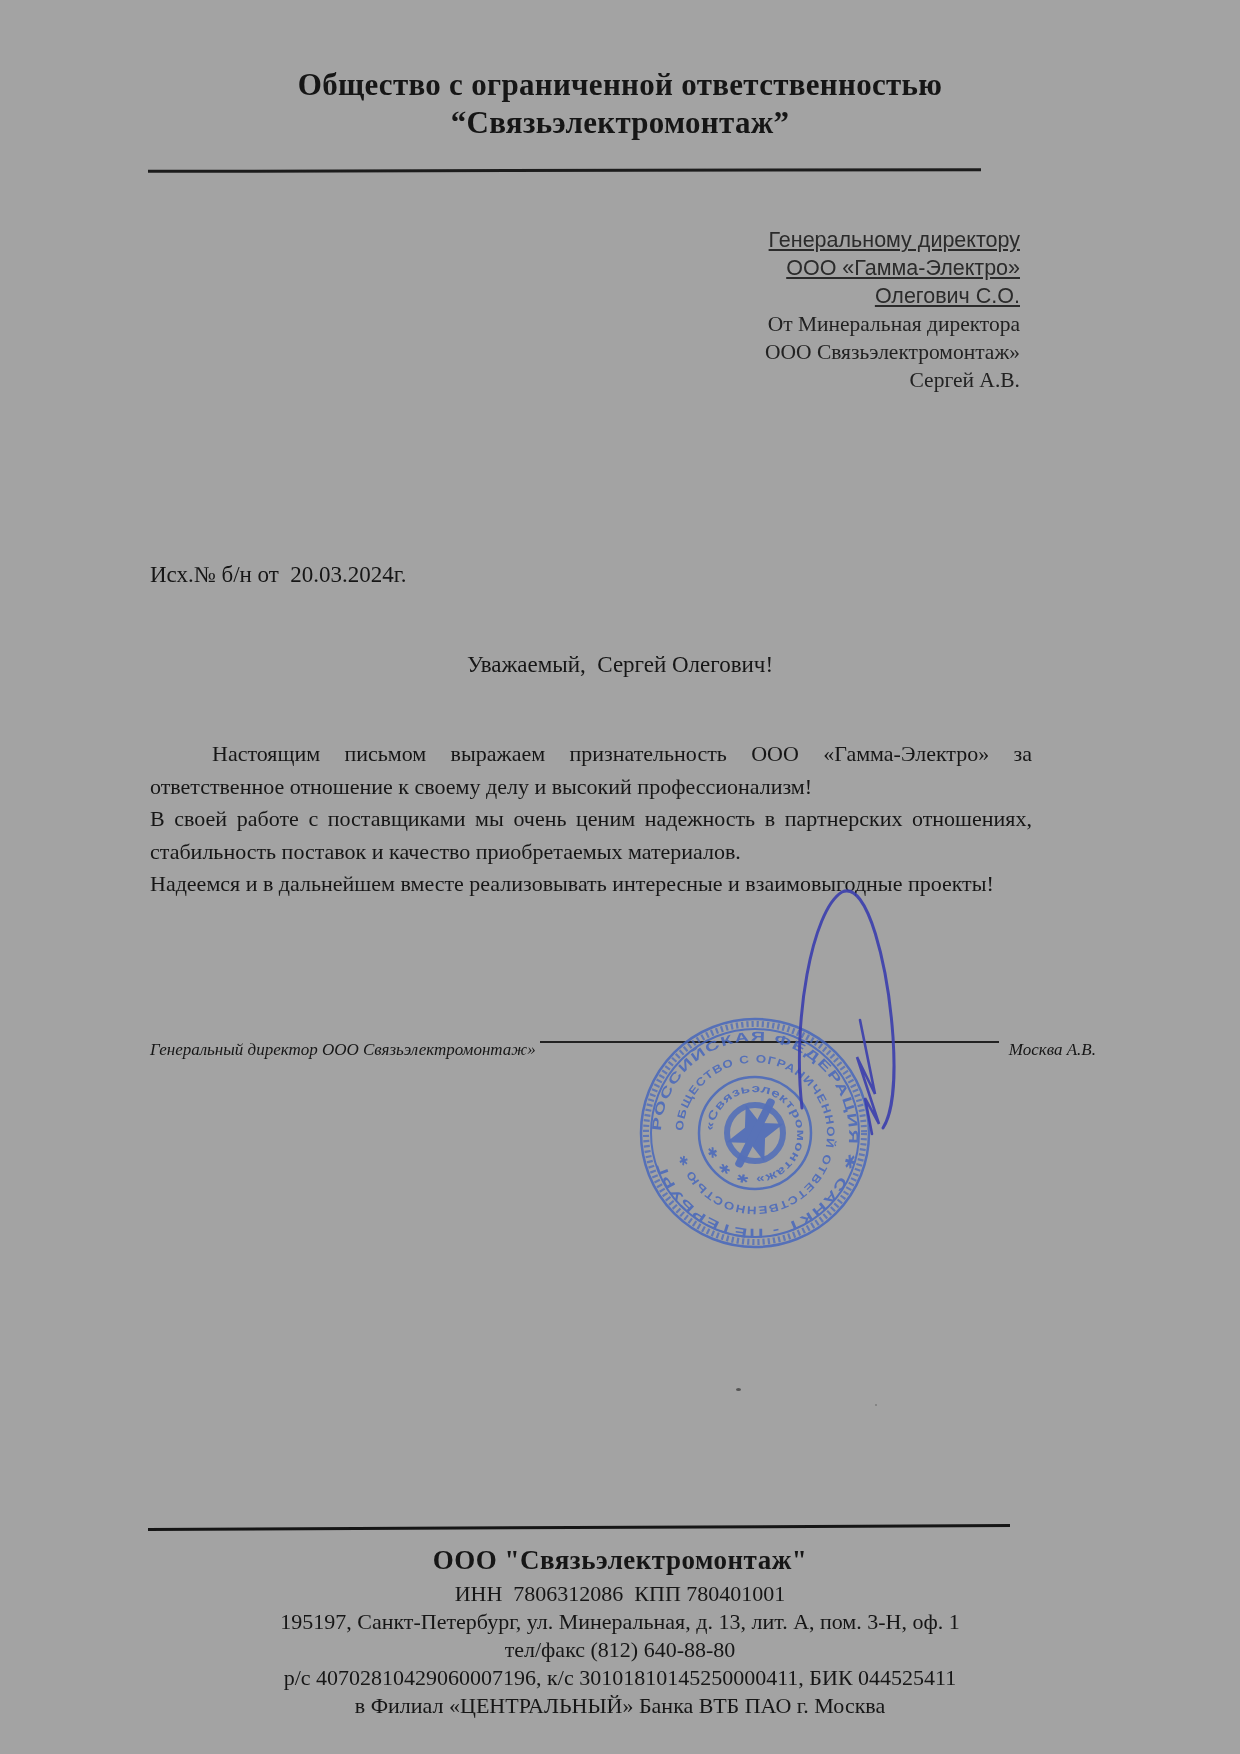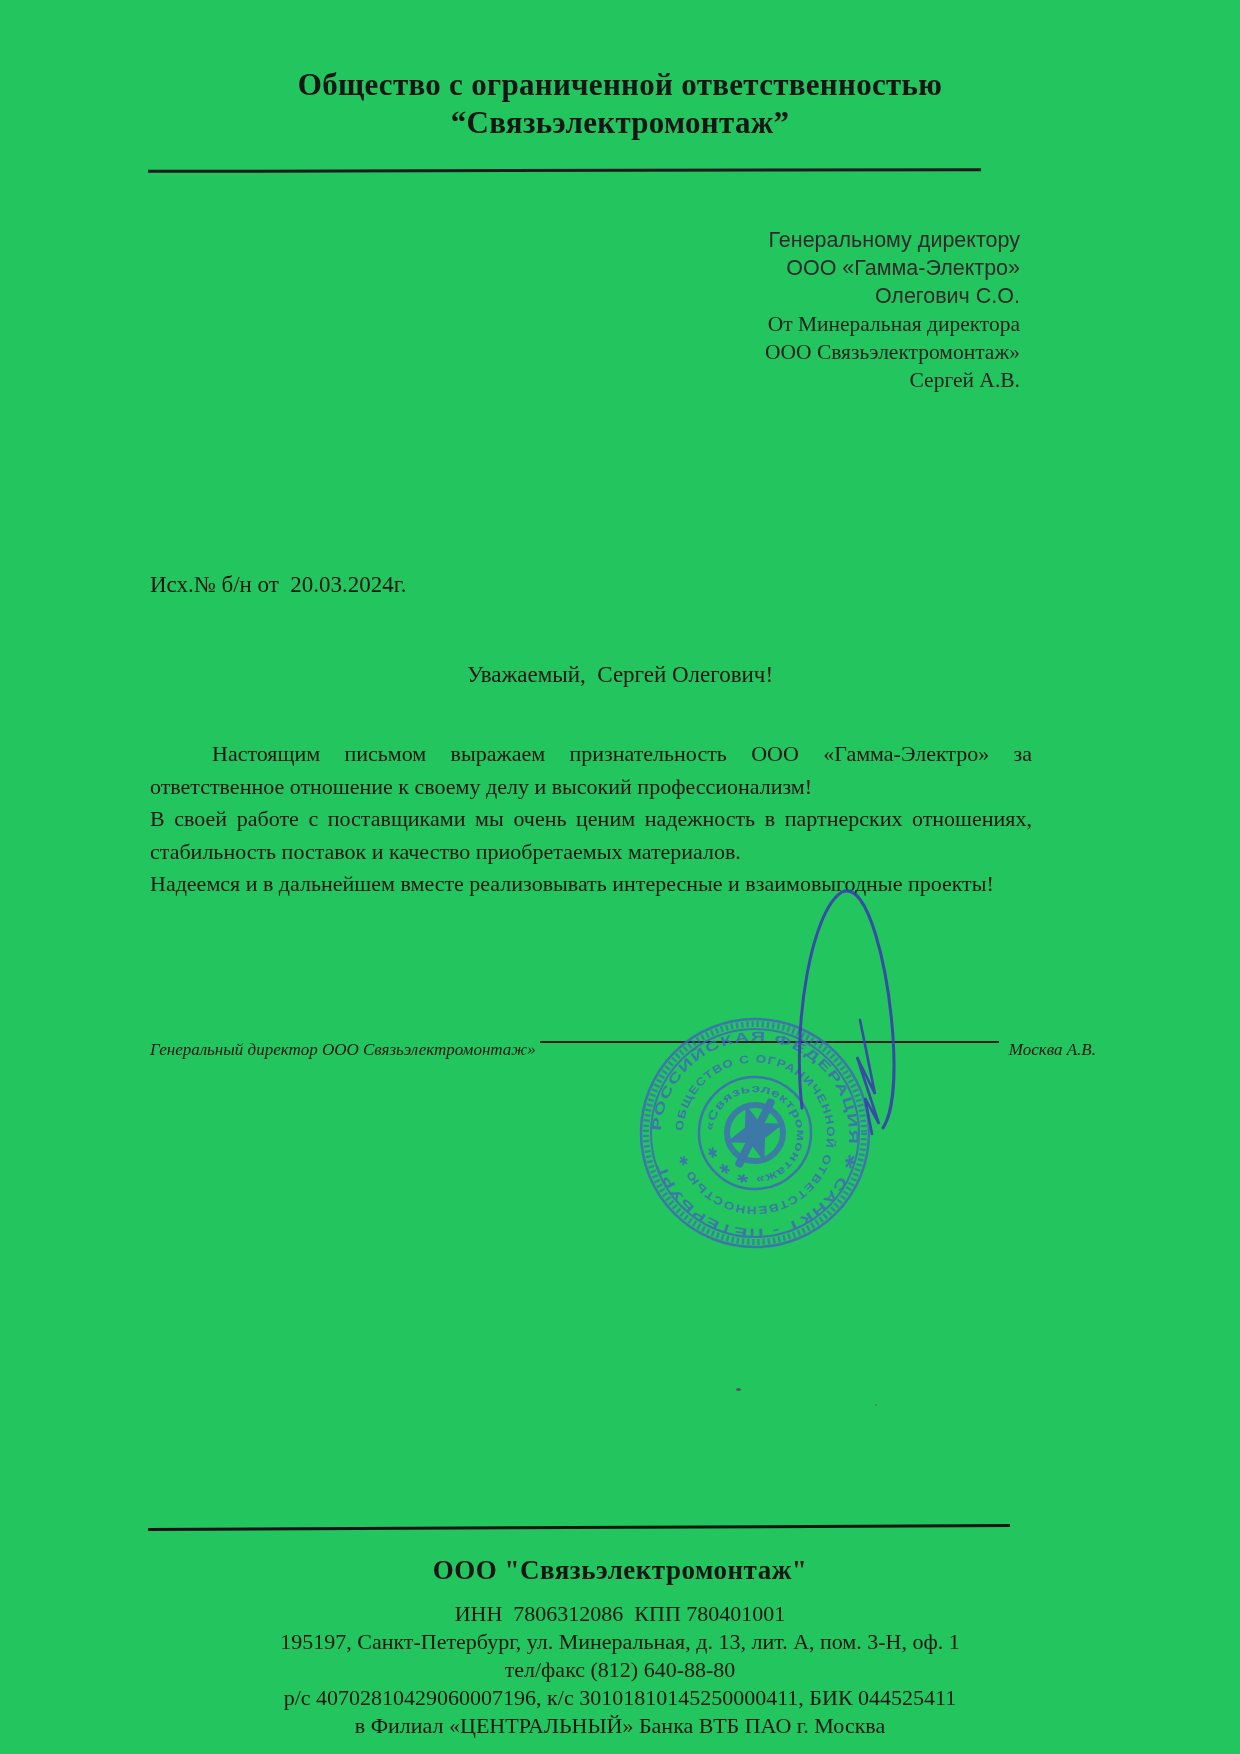--- a/index.html
+++ b/index.html
@@ -1,44 +1,44 @@
 <!DOCTYPE html>
 <html lang="ru"><head>
 <meta charset="utf-8">
 <style>
   html,body{margin:0;padding:0;background:#e8e8e8;}
   .page{
     position:relative;
     width:1240px;height:1754px;
     margin:0 auto;
-    background:#22c55e;
+    background:#a3a3a3;
     overflow:hidden;
     color:#161616;
     font-family:"Liberation Serif","DejaVu Serif",serif;
   }
-  .keep-space{white-space:pre-wrap;margin-top:10px;}
+  .keep-space{white-space:pre-wrap;}
 
   
   .org-title{
     position:absolute;top:66px;left:120px;width:1000px;
     text-align:center;font-weight:bold;
     font-size:31px;line-height:38px;
     letter-spacing:0.3px;
   }
   .header-rule{
     position:absolute;top:169px;left:148px;width:833px;height:3px;
     background:#1c1c1c;transform:rotate(-0.12deg);
   }
 
   
   .recipient{
     position:absolute;top:226px;right:220px;
     text-align:right;font-size:21.5px;line-height:28px;
   }
-  .recipient .sans{font-family:"Liberation Sans","DejaVu Sans",sans-serif;color:#2b2b2b;}
+  .recipient .sans{font-family:"Liberation Sans","DejaVu Sans",sans-serif;color:#2b2b2b;text-decoration:underline;}
   .recipient .serif{font-family:"Liberation Serif","DejaVu Serif",serif;color:#222;}
 
   
   .ref-line{position:absolute;top:562px;left:150px;font-size:23px;}
 
   
   .salutation{position:absolute;top:652px;left:120px;width:1000px;text-align:center;font-size:23px;}
 
   
   .body-text{

